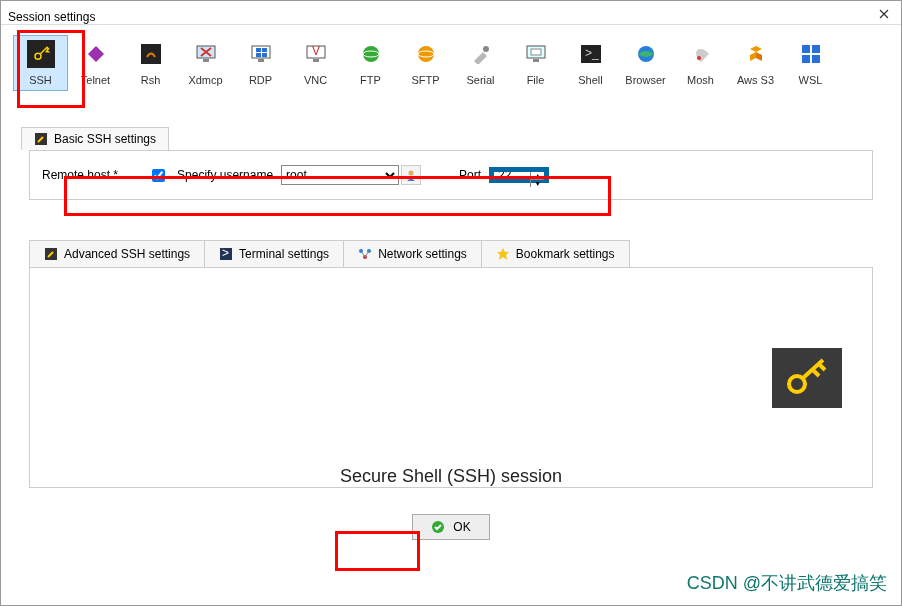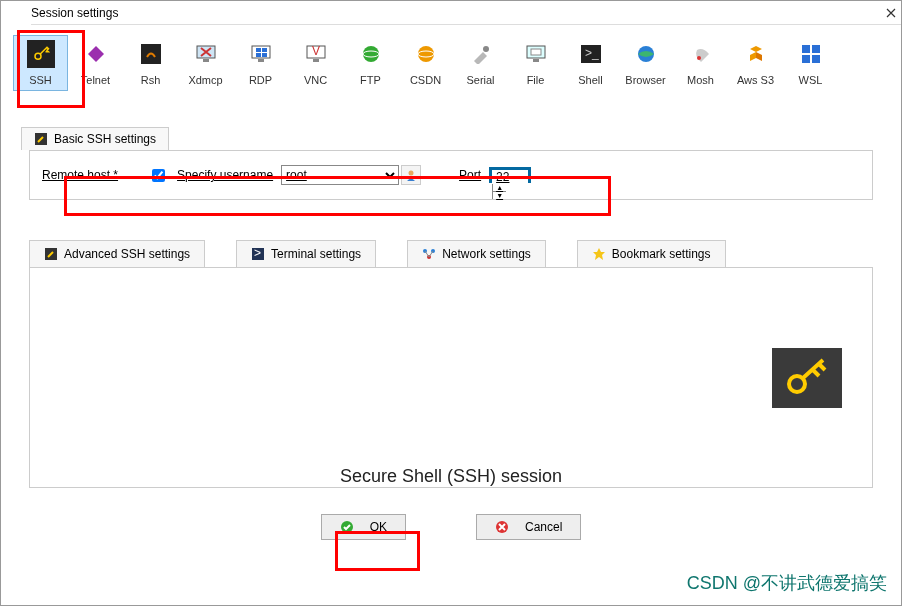--- a/index.html
+++ b/index.html
@@ -1,17 +1,17 @@
 <!DOCTYPE html>
 <html><head>
 <meta charset="utf-8">
 <style>
 * { box-sizing: border-box; font-family: "Segoe UI", Tahoma, Arial, sans-serif; font-size: 12px; }
 body { margin: 0; background: #fff; width: 902px; height: 606px; position: relative; overflow: hidden; border: 1px solid #999; }
-.title-bar { height: 24px; display: flex; align-items: center; justify-content: space-between; padding: 0 0; border-bottom: 1px solid #ddd; margin-left: 30px; }
+.title-bar { height: 24px; display: flex; align-items: flex-end; justify-content: space-between; padding: 0 7px; border-bottom: 1px solid #ddd; }
 .title-bar span { font-size: 12px; }
 .close-x { width: 20px; height: 20px; display: flex; align-items: center; justify-content: center; cursor: pointer; }
 .close-x svg { width: 10px; height: 10px; }
 
 .session-types { display: flex; padding: 10px 12px 6px; gap: 0; }
 .type-btn { width: 55px; display: flex; flex-direction: column; align-items: center; gap: 6px; padding: 4px 0; cursor: pointer; border: 1px solid transparent; }
 .type-btn.selected { background: #cde8ff; border: 1px solid #7ab5e0; }
 .type-btn .icon-box { width: 28px; height: 28px; display:flex; align-items:center; justify-content:center;}
 .type-btn .lbl { font-size: 11px; color: #333; }
 .ssh-key { background:#222; width:28px; height:28px; display:flex;align-items:center;justify-content:center;}
@@ -19,43 +19,43 @@
 .red-box { border: 3px solid red; position: absolute; pointer-events: none; }
 .rb1 { left: 16px; top: 29px; width: 68px; height: 78px; }
 .rb2 { left: 63px; top: 175px; width: 547px; height: 40px; }
 .rb3 { left: 334px; top: 530px; width: 85px; height: 40px; }
 
 .tab-strip { margin: 30px 20px 0; }
 .tab-strip .tab { display: inline-flex; align-items:center; gap:6px; padding: 4px 12px; border: 1px solid #ccc; background: #f8f8f8; border-bottom: none; position: relative; }
 .tab-strip .tab .tic { width:14px; height:14px; display:flex; align-items:center; justify-content:center;}
 .basic-panel { margin: 0 28px; border: 1px solid #ccc; padding: 14px 12px; }
 
-.form-row { display: flex; align-items: center; gap: 8px; text-decoration: underline; }
+.form-row { display: flex; align-items: center; gap: 8px; }
 .form-row label { white-space: nowrap; }
 input[type=text].host { width: 118px; height: 20px; border: 1px solid #888; padding: 0 4px; }
 input[type=checkbox] { margin:0 4px 0 26px; }
 .user-combo { display:flex; align-items:center; }
 select.user { width: 118px; height: 20px; border:1px solid #888; background:#fff; }
 .user-ico { width:20px; height:20px; border:1px solid #ccc; margin-left:2px; display:flex;align-items:center;justify-content:center; background:#f4f4f4;}
 .port-lbl { margin-left: 30px; }
-.port-spin { display:inline-flex; border:3px solid #0369a1; height:16px;flex-direction:column; }
+.port-spin { display:inline-flex; border:5px solid #0369a1; height:16px; }
 .port-spin input { width:36px; border:none; padding:0 4px; }
 .port-spin .spins { display:flex; flex-direction:column; width:14px; }
 .port-spin .spins div { flex:1; border-left:1px solid #888; display:flex;align-items:center;justify-content:center; font-size:7px; line-height:1;}
 .port-spin .spins div:first-child{ border-bottom:1px solid #888;}
 
-.adv-tabs { margin: 40px 28px 0; display:flex; border-bottom:1px solid #ccc;gap:32px; }
+.adv-tabs { margin: 40px 28px 0; display:flex; border-bottom:1px solid #ccc; }
 .adv-tabs .atab { display:inline-flex; align-items:center; gap:6px; padding: 6px 14px; border:1px solid #ccc; background:#f6f6f6; margin-right:-1px; margin-bottom:-1px; cursor:pointer;}
 .adv-tabs .atab .aic { width:14px; height:14px; display:flex;align-items:center;justify-content:center;}
 .big-panel { margin:0 28px; border:1px solid #ccc; border-top:none; height:220px; display:flex; align-items:flex-end; justify-content:center; position:relative;}
 .big-panel .title { font-size: 18px; color:#222;}
 .big-key { position:absolute; right:30px; top:80px; width:70px; height:60px; background:#3a3a3a; display:flex;align-items:center;justify-content:center;}
 
 .btn-row { display:flex; justify-content:center; gap:70px; margin-top:26px;}
-.btn { display:inline-flex; align-items:center; gap:16px; padding:5px 18px; border:1px solid #aaa; background:#eee; cursor:pointer;}
+.btn { display:inline-flex; align-items:center; gap:8px; padding:5px 18px; border:1px solid #aaa; background:#eee; cursor:pointer;}
 .btn .bic { width:14px; height:14px;}
 
 .watermark { position:absolute; right:14px; bottom:10px; color:#0f766e; font-size:18px; font-family: sans-serif;}
 </style>
 </head>
 <body>
 
 <div class="title-bar">
   <span>Session settings</span>
   <div class="close-x">
@@ -134,21 +134,21 @@
       </div>
     <span class="lbl">FTP</span>
   </div>
   <div class="type-btn">
     <div class="icon-box">
         <svg width="20" height="20">
           <circle cx="10" cy="10" r="8" fill="#e90"></circle>
           <ellipse cx="10" cy="10" rx="8" ry="3" fill="none" stroke="#fff" stroke-width="1"></ellipse>
         </svg>
       </div>
-    <span class="lbl">CSDN</span>
+    <span class="lbl">SFTP</span>
   </div>
   <div class="type-btn">
     <div class="icon-box">
         <svg width="20" height="20" viewBox="0 0 20 20">
           <path d="M3 17 L12 8 L16 12 L7 21" fill="#b8b8b8"></path>
           <circle cx="15" cy="5" r="3" fill="#888"></circle>
         </svg>
       </div>
     <span class="lbl">Serial</span>
   </div>
@@ -298,26 +298,19 @@
 </div>
 
 <div class="btn-row">
   <div class="btn">
     <span class="bic"><svg width="14" height="14" viewBox="0 0 14 14">
           <circle cx="7" cy="7" r="6" fill="#3a3"></circle>
           <path d="M4 7 L6 9 L10 5" stroke="#fff" stroke-width="2" fill="none"></path>
         </svg></span>
     <span>OK</span>
   </div>
-  <div class="btn">
-    <span class="bic"><svg width="14" height="14" viewBox="0 0 14 14">
-          <circle cx="7" cy="7" r="6" fill="#d33"></circle>
-          <path d="M4 4 L10 10 M10 4 L4 10" stroke="#fff" stroke-width="2"></path>
-        </svg></span>
-    <span>Cancel</span>
-  </div>
 </div>
 
 <div class="red-box rb1"></div>
 <div class="red-box rb2"></div>
 <div class="red-box rb3"></div>
 
 <div class="watermark">CSDN @不讲武德爱搞笑</div>
 
 </body></html>

